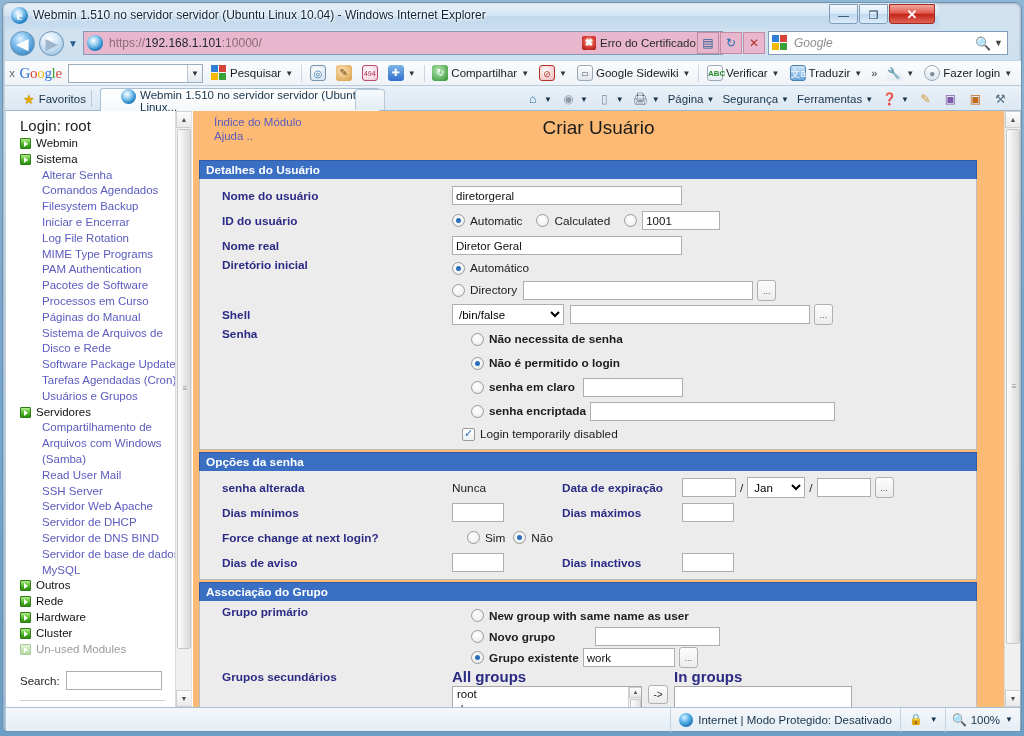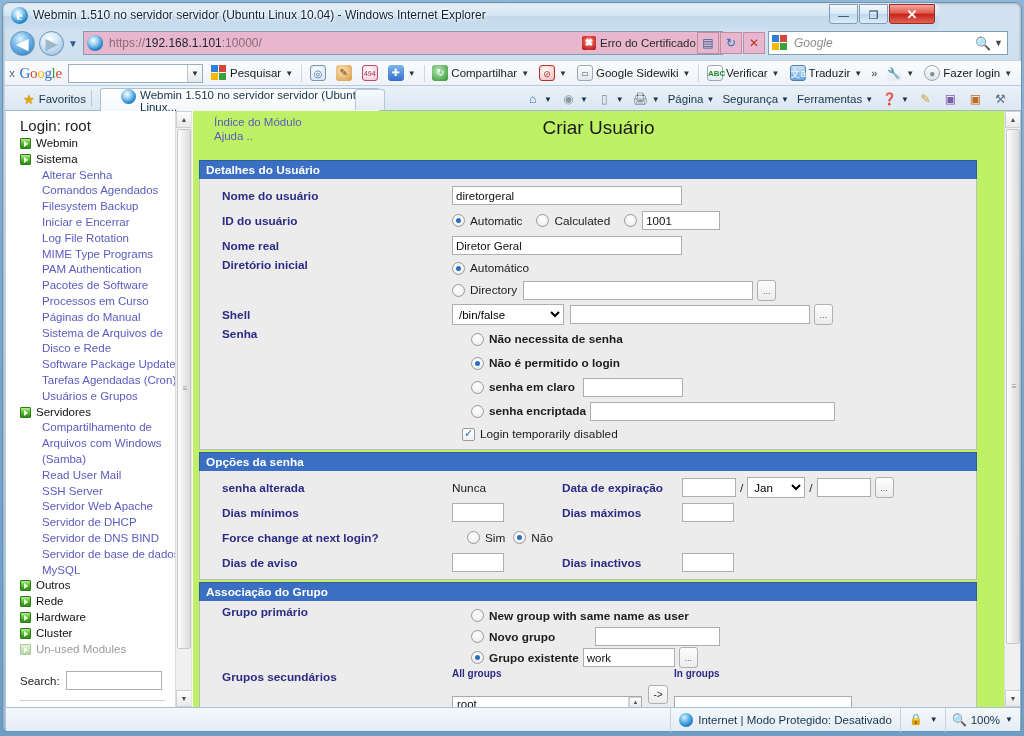--- a/index.html
+++ b/index.html
@@ -276,21 +276,21 @@
     border:1px solid #c7c7c7; border-radius:2px; cursor:pointer;
   }
   .sb .sb-thumb .grip {
     position:absolute; left:3px; top:50%; margin-top:-4px; width:8px; height:8px;
     color:#8a8a8a; font-size:8px; line-height:8px; text-align:center;
   }
 
   
   .main {
     position:absolute; left:187px; top:0; width:811px; height:596px;
-    background:#bef264; overflow:hidden;
+    background:#fdba74; overflow:hidden;
   }
   .crumbs { position:absolute; left:21px; top:4px; font-size:11.5px; line-height:14px; }
   .crumbs a { display:block; color:#5b5bbf; text-decoration:none; cursor:pointer; }
   .pagetitle {
     position:absolute; left:0; top:6px; width:811px; text-align:center;
     font-size:19px; color:#1b1b1b;
   }
   .form { position:absolute; left:6px; top:49px; width:778px; }
 
   .sect-head {
@@ -336,21 +336,21 @@
     border:1px solid #b0b0b0; border-radius:3px;
     background: linear-gradient(180deg,#fdfdfd,#ececec);
     color:#5c5c5c; font-size:9px; text-align:center; line-height:21px;
   }
 
   .listbox {
     border:1px solid #a9a9a9; background:#fff; height:46px; overflow:hidden;
     position:relative; font-size:11.5px;
   }
   .listbox .li { padding:0 4px; line-height:15px; color:#111; cursor:pointer; }
-  .lb-head { font-weight:bold; font-size:10px; color:#2b2b85; margin-bottom:17px; }
+  .lb-head { font-weight:bold; font-size:15px; color:#2b2b85; margin-bottom:1px; }
   .mini-sb {
     position:absolute; right:0; top:0; width:13px; height:100%;
     background:#f2f2f2; border-left:1px solid #d2d2d2;
   }
   .mini-sb .u { position:absolute; top:0; left:0; width:13px; height:11px;
     background:linear-gradient(180deg,#fdfdfd,#e9e9e9); border:1px solid #cfcfcf;
     font-size:6px; text-align:center; line-height:9px; color:#555; }
   .mini-sb .t { position:absolute; top:12px; left:1px; width:11px; height:20px;
     background:linear-gradient(90deg,#fdfdfd,#e3e3e3); border:1px solid #c9c9c9; }
   .arrow-btn {

